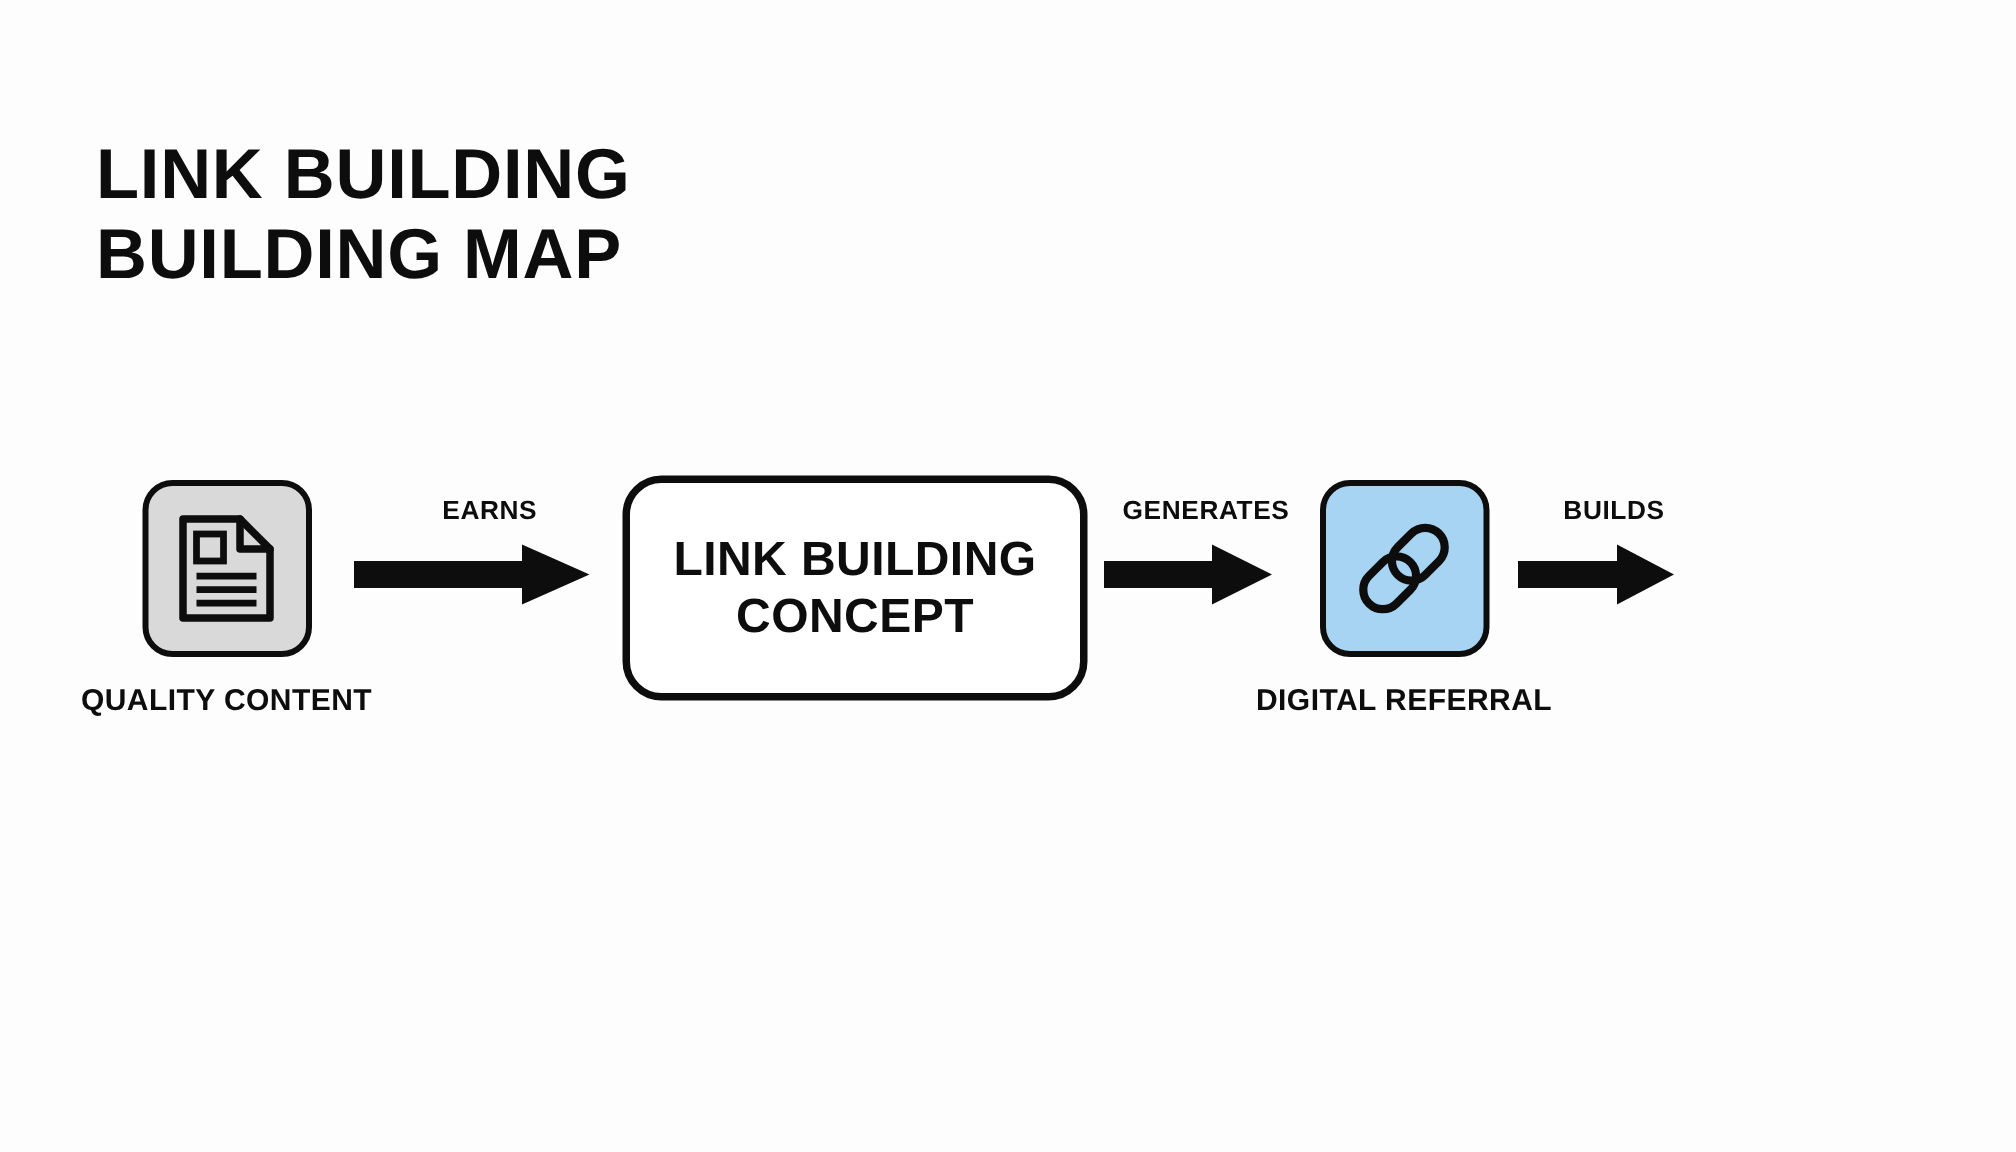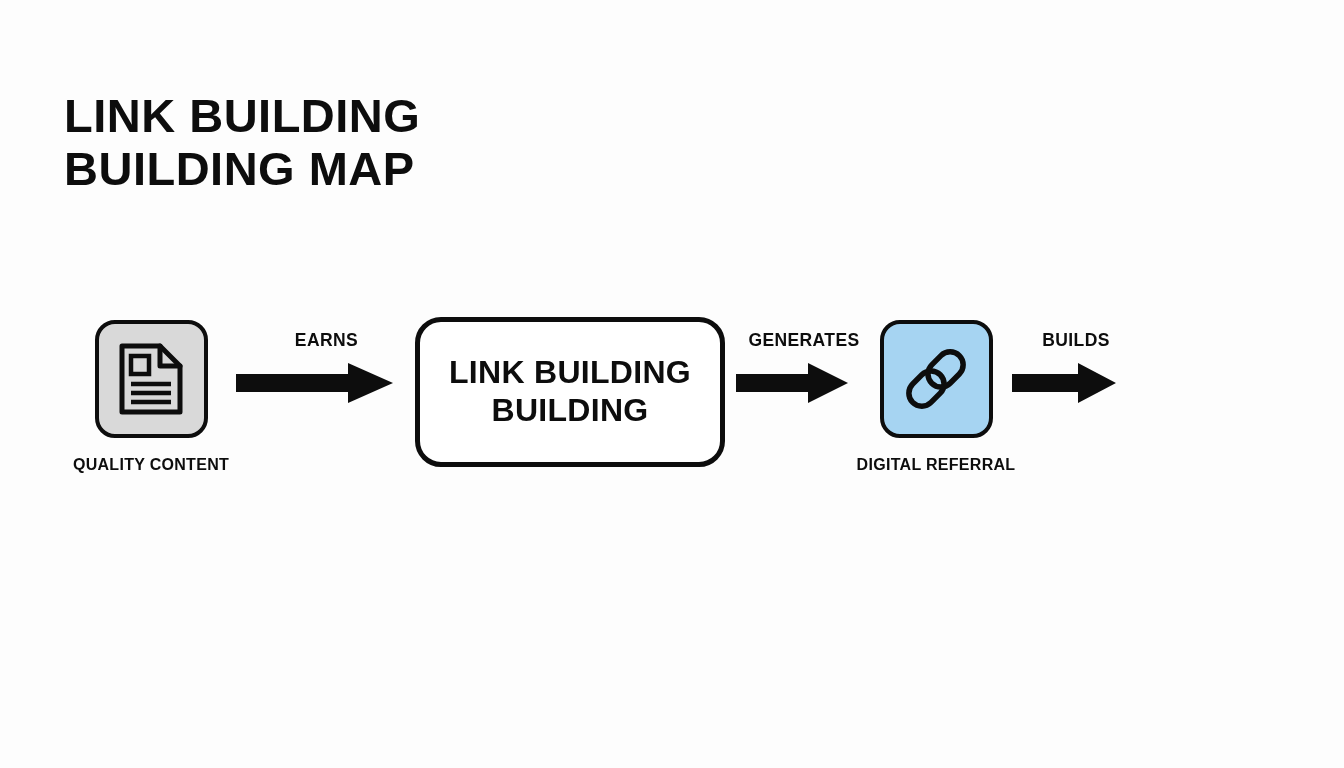--- a/index.html
+++ b/index.html
@@ -59,21 +59,21 @@
     box-sizing: border-box;
     display: flex;
     align-items: center;
     justify-content: center;
     margin-top: 20px;
   }
   .icon-tile svg { display: block; }
 
   .node-label {
     margin-top: 18px;
-    font-size: 16px;
+    font-size: 20px;
     font-weight: bold;
     letter-spacing: 0.3px;
     color: #0d0d0d;
     white-space: nowrap;
     text-align: center;
   }
 
   
   #node-quality-content { left: 51px; }
   #node-digital-referral { left: 836px; }
@@ -158,21 +158,21 @@
     <div class="edge-label">EARNS</div>
     <span>
       <svg class="arrow-svg" width="157" height="44" viewBox="0 0 157 44" aria-hidden="true">
         <path d="M0 13 H112 V2 L157 22 L112 42 V31 H0 Z" fill="#0d0d0d"></path>
       </svg>
     </span>
   </div>
 
   <div id="center-node">
     <div class="center-line">LINK BUILDING</div>
-    <div class="center-line">BUILDING</div>
+    <div class="center-line">CONCEPT</div>
   </div>
 
   <div class="connector" id="connector-generates">
     <div class="edge-label">GENERATES</div>
     <span>
       <svg class="arrow-svg" width="112" height="44" viewBox="0 0 112 44" aria-hidden="true">
         <path d="M0 13 H72 V2 L112 22 L72 42 V31 H0 Z" fill="#0d0d0d"></path>
       </svg>
     </span>
   </div>

